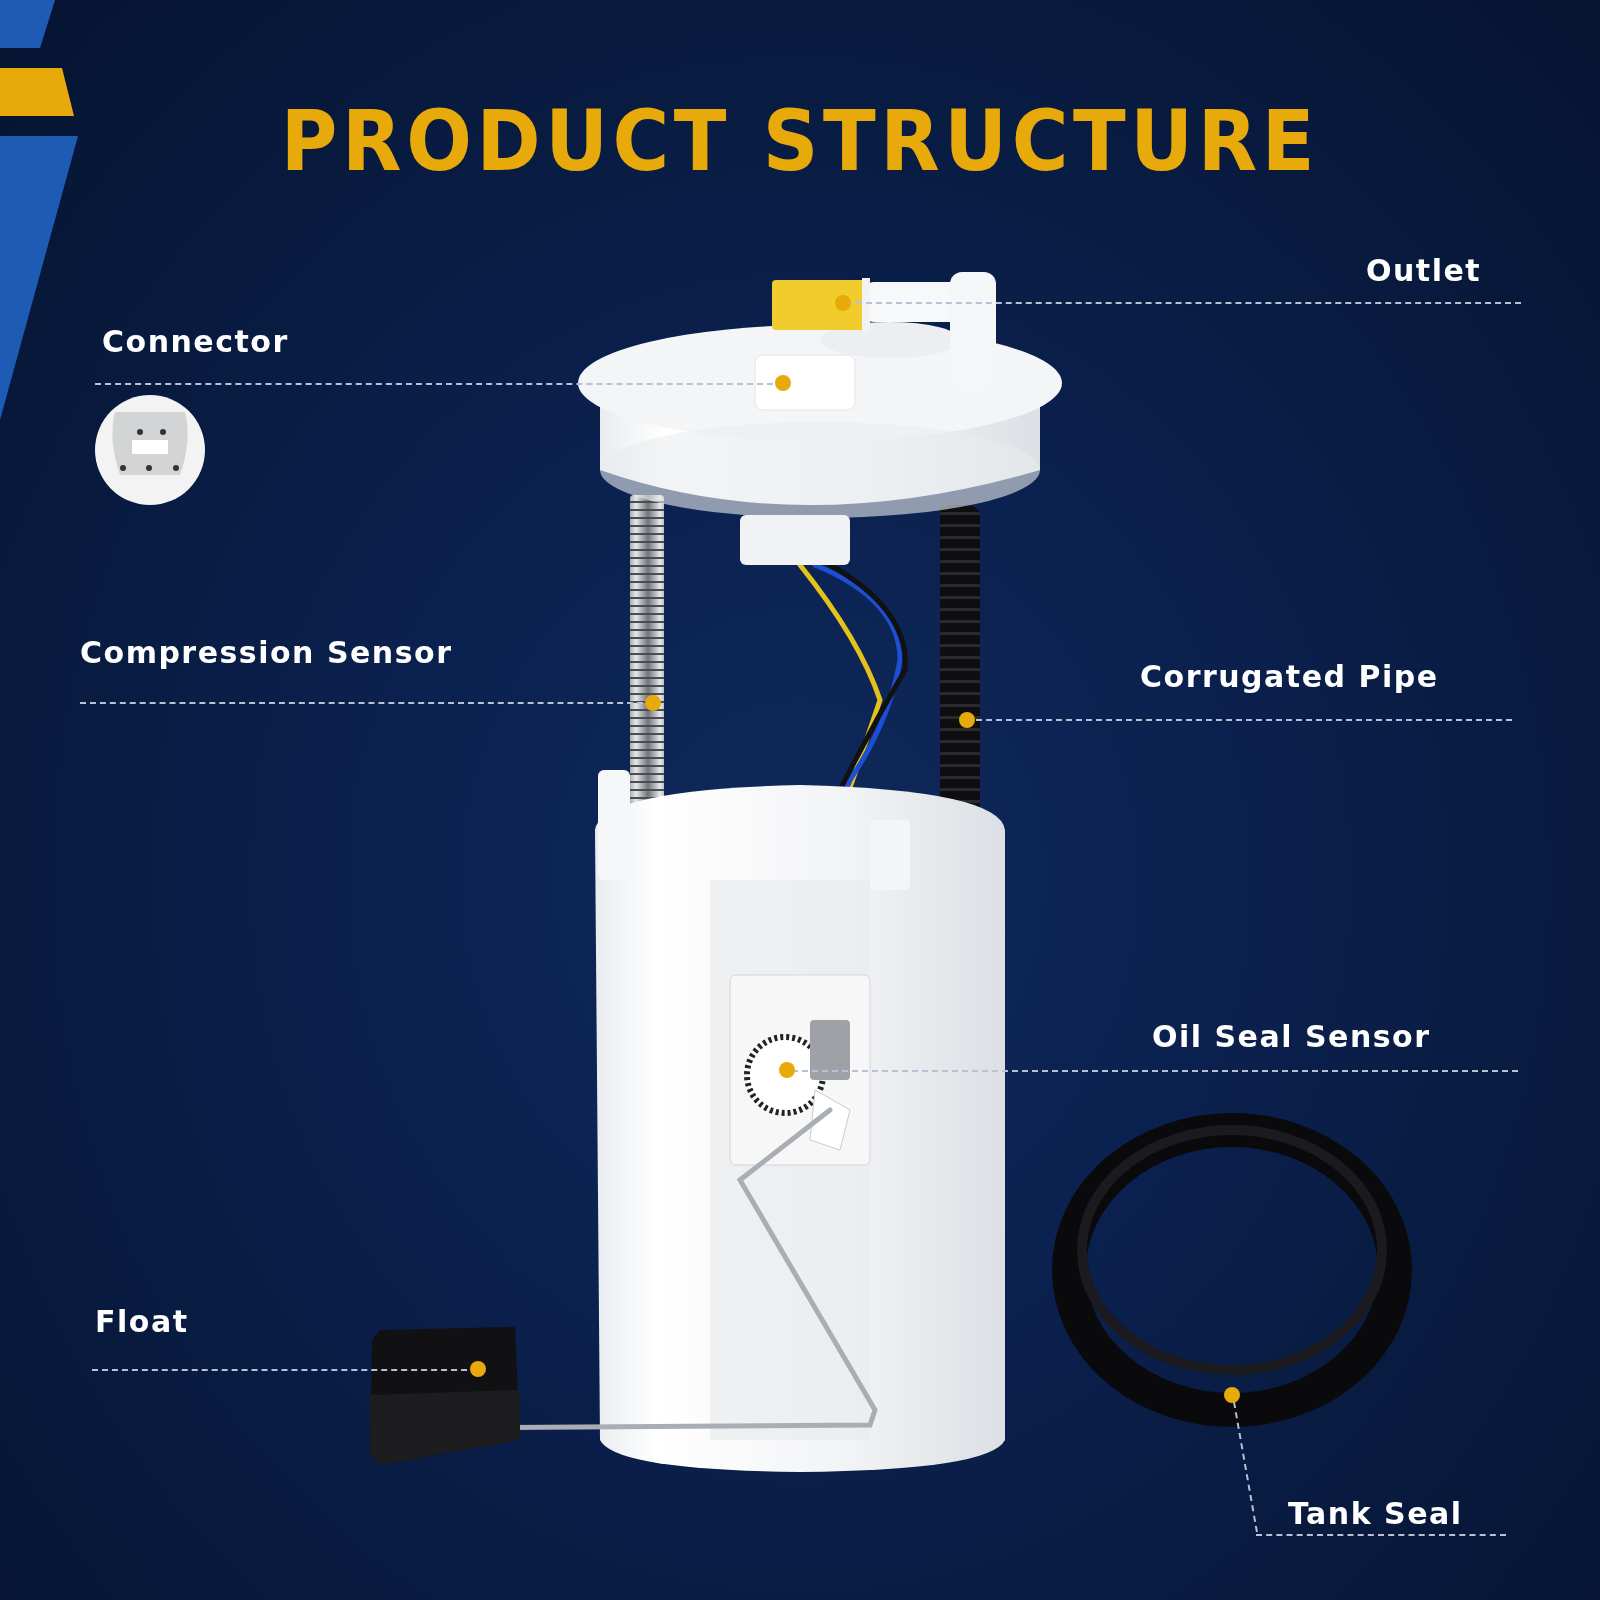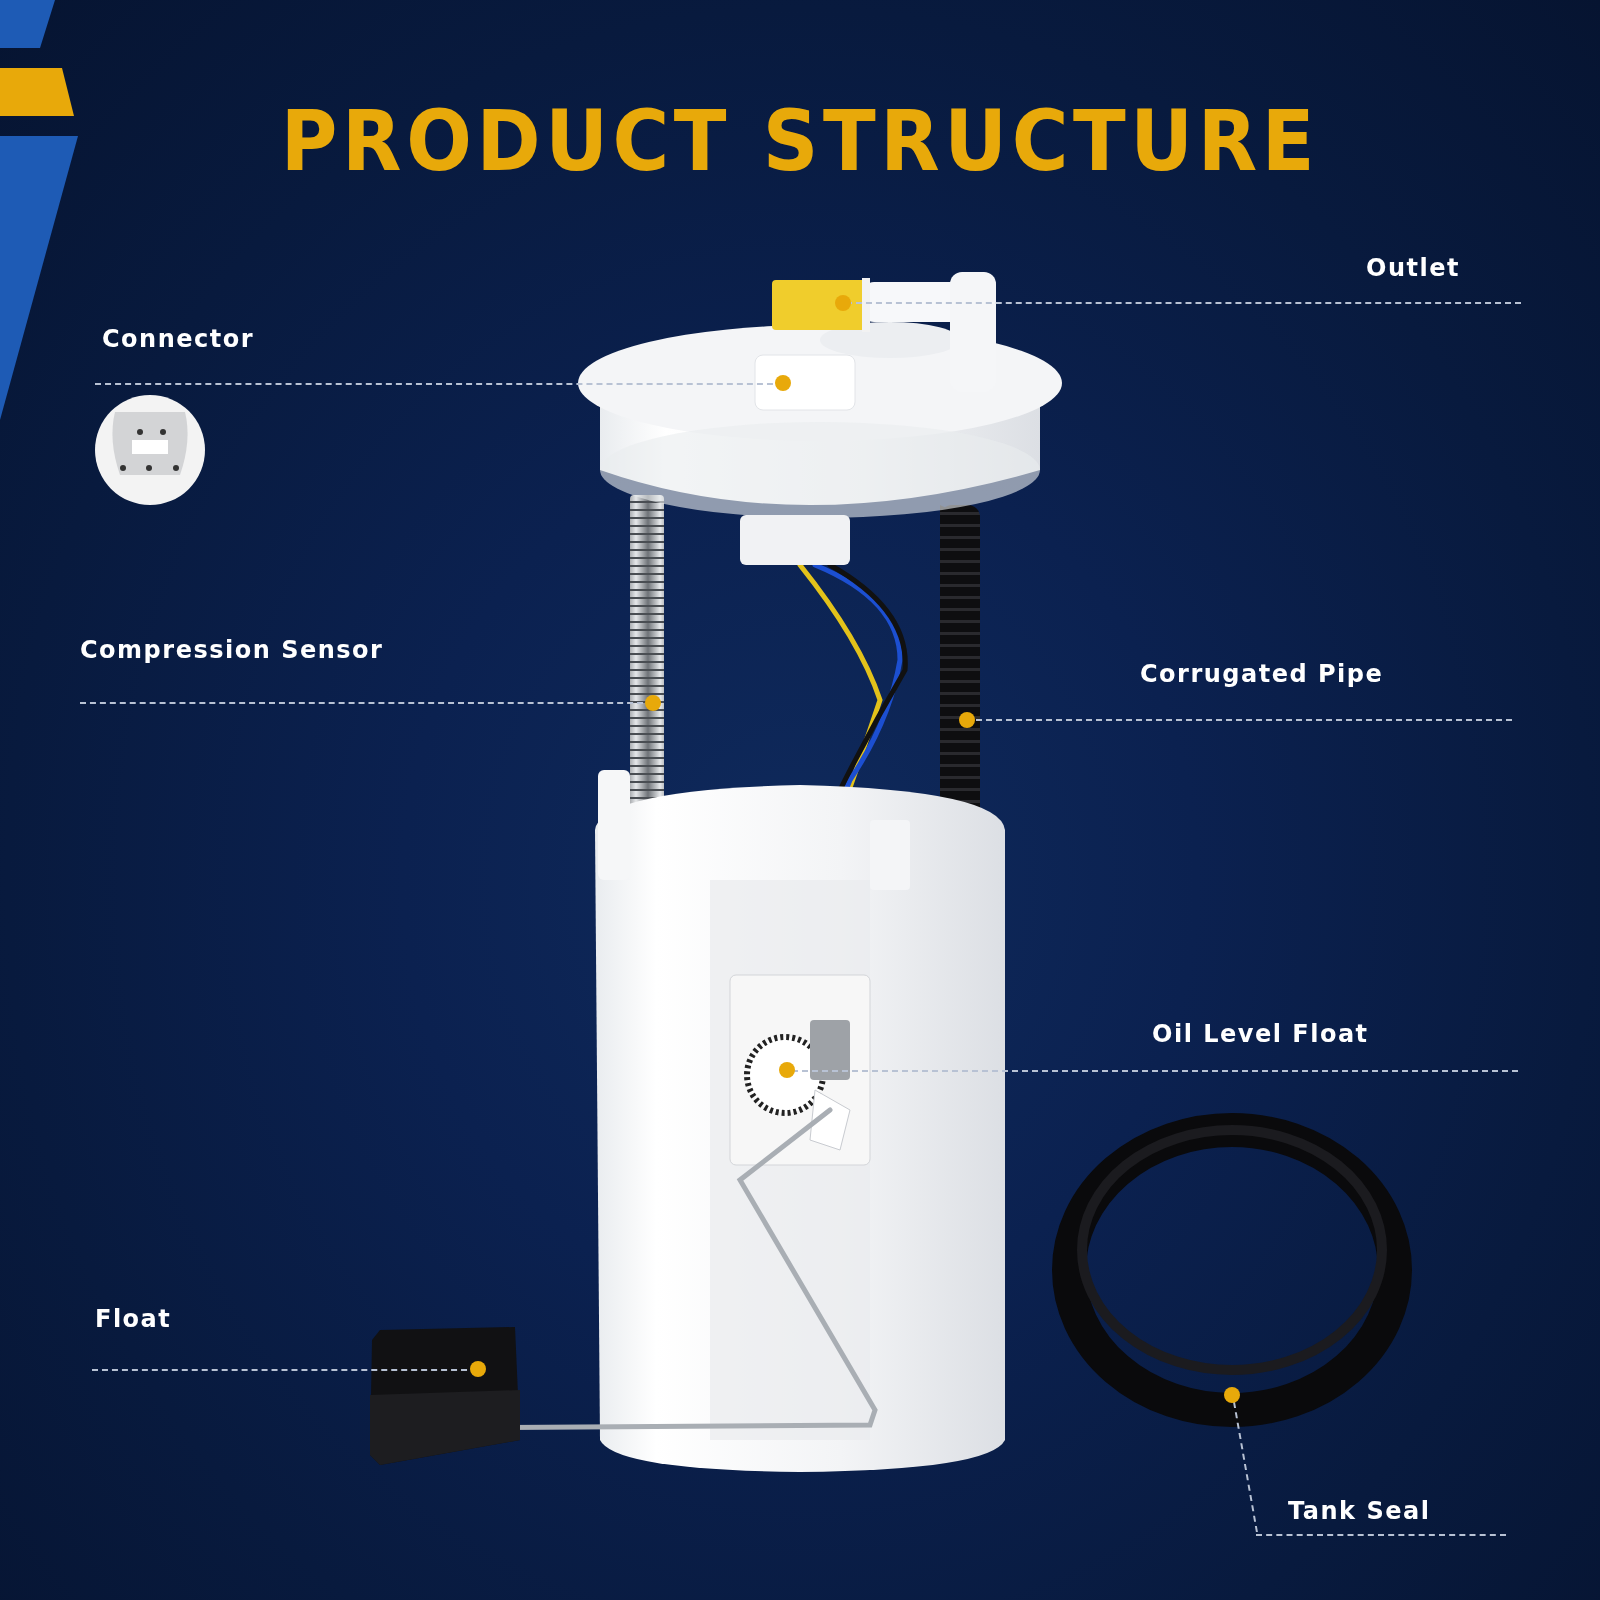--- a/index.html
+++ b/index.html
@@ -7,21 +7,21 @@
     width: 1600px; height: 1600px; overflow: hidden; position: relative;
     background: radial-gradient(ellipse at 50% 55%, #0f2a5c 0%, #0b2150 35%, #081a3e 70%, #061431 100%);
     font-family: "DejaVu Sans", sans-serif;
   }
   .title {
     position: absolute; left: 0; right: 0; top: 92px; text-align: center;
     font-family: "DejaVu Sans", sans-serif; font-weight: bold; font-size: 84px;
     letter-spacing: 5px; color: #e8a90a; transform: scaleX(0.92); transform-origin: center;
   }
   .label {
-    position: absolute; color: #ffffff; font-weight: bold; font-size: 24px;
+    position: absolute; color: #ffffff; font-weight: bold; font-size: 30px;
     letter-spacing: 1.5px; white-space: nowrap; line-height: 1;
   }
   .dash {
     position: absolute; height: 0; border-top: 2px dashed #b8c2d4;
   }
   .vdash { position: absolute; width: 0; border-left: 2px dashed #b8c2d4; }
   .dot {
     position: absolute; width: 16px; height: 16px; border-radius: 50%;
     background: #e8a90a; margin-left: -8px; margin-top: -8px;
   }
@@ -139,21 +139,21 @@
 <div class="dot" style="left:783px; top:383px;"></div>
 
 <div class="label" style="left:80px; top:638px;">Compression Sensor</div>
 <div class="dash" style="left:80px; top:702px; width:573px;"></div>
 <div class="dot" style="left:653px; top:703px;"></div>
 
 <div class="label" style="left:1140px; top:662px;">Corrugated Pipe</div>
 <div class="dash" style="left:966px; top:719px; width:546px;"></div>
 <div class="dot" style="left:967px; top:720px;"></div>
 
-<div class="label" style="left:1152px; top:1022px;">Oil Level Float</div>
+<div class="label" style="left:1152px; top:1022px;">Oil Seal Sensor</div>
 <div class="dash" style="left:792px; top:1070px; width:726px;"></div>
 <div class="dot" style="left:787px; top:1070px;"></div>
 
 <div class="label" style="left:95px; top:1307px;">Float</div>
 <div class="dash" style="left:92px; top:1369px; width:385px;"></div>
 <div class="dot" style="left:478px; top:1369px;"></div>
 
 <div class="label" style="left:1288px; top:1487px;margin-top:12px;">Tank Seal</div>
 <div class="vdash" style="left:1233px; top:1402px; height:130px; transform: skewX(10deg); transform-origin: top;"></div>
 <div class="dash" style="left:1256px; top:1534px; width:250px;"></div>

